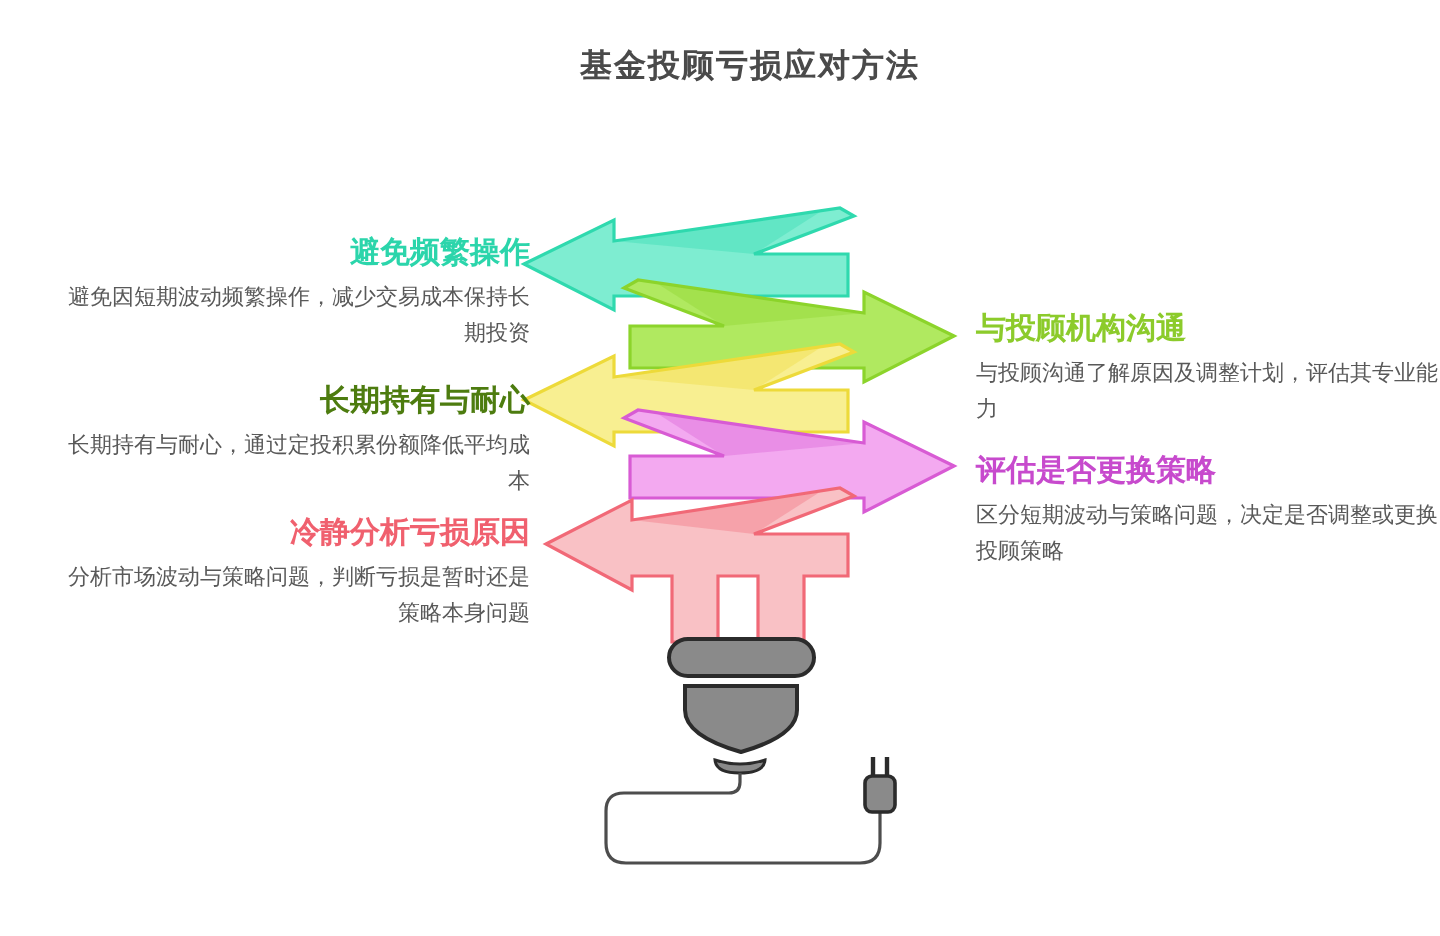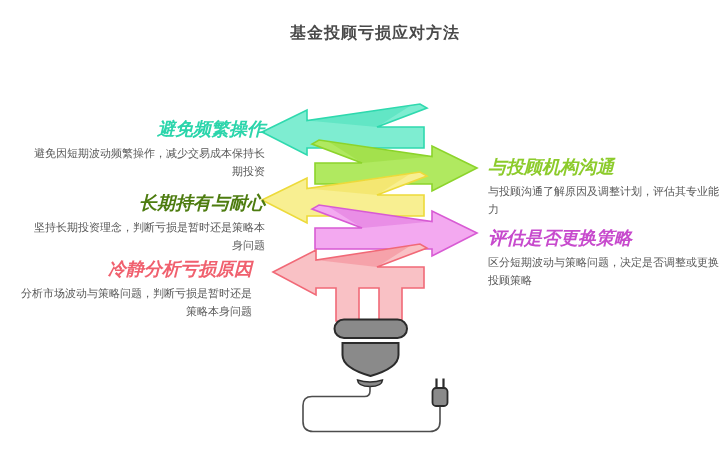--- a/index.html
+++ b/index.html
@@ -9,29 +9,29 @@
     overflow:hidden;
   }
   .stage{position:absolute;inset:0;}
   svg.graphic{position:absolute;left:0;top:0;}
   .page-title{
     position:absolute;top:23px;left:15px;width:720px;
     text-align:center;font-size:16px;font-weight:bold;color:#4a4a4a;
     letter-spacing:1px;
   }
   .item{position:absolute;width:236px;}
-  .item .t{font-size:18px;font-weight:bold;line-height:1.35;font-style:italic;}
+  .item .t{font-size:15px;font-weight:bold;line-height:1.35;}
   .item .d{font-size:11px;line-height:1.6;color:#595959;margin-top:4px;}
   .item.left{text-align:right;}
   .item.right{text-align:left;}
   #item-0{left:29px;top:117px;}
   #item-1{left:488px;top:155px;}
   #item-2{left:29px;top:191px;}
   #item-3{left:488px;top:226px;}
-  #item-4{left:16px;top:257px;}
+  #item-4{left:29px;top:257px;}
 </style>
 </head>
 <body>
 
 <div class="stage">
 
   <svg class="graphic" width="720" height="468" viewBox="0 0 720 468">
 
     <g>
       <polygon points="262,132 307,110 307,120.5 420,104 427,108 377,127 424,127 424,148 307,148 307,155" stroke-width="1.6" fill="#7eedd1" stroke="#2fd9ae"></polygon>
@@ -78,21 +78,21 @@
     <div class="d" style="color: rgb(89, 89, 89);">避免因短期波动频繁操作，减少交易成本保持长期投资</div>
   </div>
 
   <div class="item right" id="item-1">
     <div class="t" style="color: rgb(140, 203, 43);">与投顾机构沟通</div>
     <div class="d" style="color: rgb(89, 89, 89);">与投顾沟通了解原因及调整计划，评估其专业能力</div>
   </div>
 
   <div class="item left" id="item-2">
     <div class="t" style="color: #4d7c0f;">长期持有与耐心</div>
-    <div class="d" style="color: rgb(89, 89, 89);">坚持长期投资理念，判断亏损是暂时还是策略本身问题</div>
+    <div class="d" style="color: rgb(89, 89, 89);">长期持有与耐心，通过定投积累份额降低平均成本</div>
   </div>
 
   <div class="item right" id="item-3">
     <div class="t" style="color: rgb(199, 74, 205);">评估是否更换策略</div>
     <div class="d" style="color: rgb(89, 89, 89);">区分短期波动与策略问题，决定是否调整或更换投顾策略</div>
   </div>
 
   <div class="item left" id="item-4">
     <div class="t" style="color: rgb(240, 96, 110);">冷静分析亏损原因</div>
     <div class="d" style="color: rgb(89, 89, 89);">分析市场波动与策略问题，判断亏损是暂时还是策略本身问题</div>

